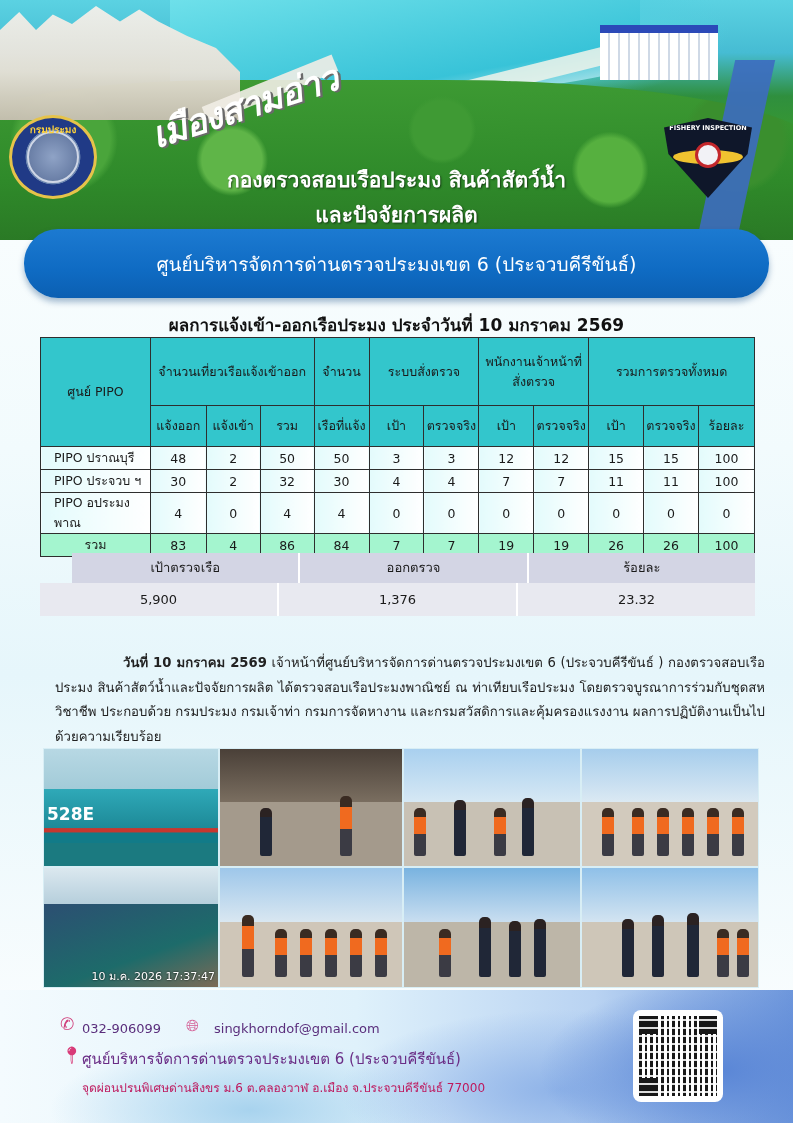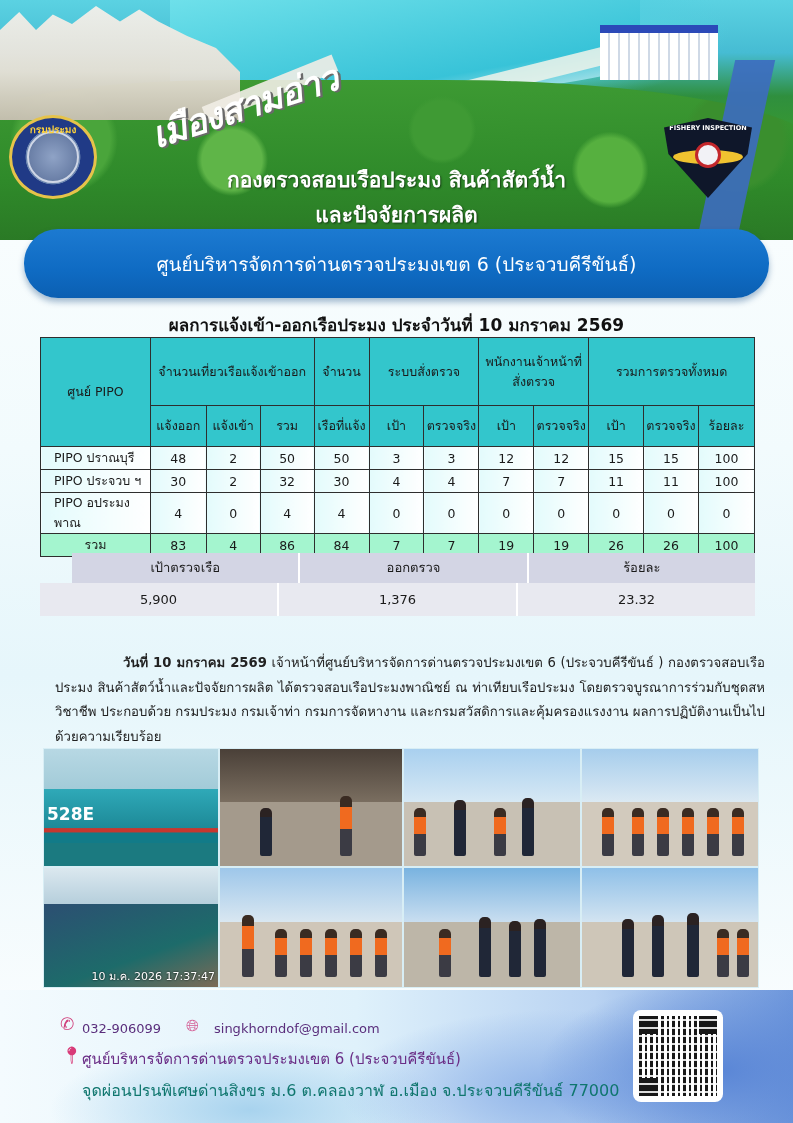--- a/index.html
+++ b/index.html
@@ -111,21 +111,21 @@
   .footer-bg { position:absolute; left:0; top:990px; width:793px; height:133px;
     background:
       radial-gradient(ellipse 180px 90px at 720px 80px, #5a86d6 0%, rgba(90,134,214,0) 100%),
       radial-gradient(ellipse 220px 80px at 560px 100px, #8fb3e8 0%, rgba(143,179,232,0) 100%),
       radial-gradient(ellipse 200px 70px at 250px 120px, #a8d3ee 0%, rgba(168,211,238,0) 100%),
       linear-gradient(90deg,#f4fbfe 0%,#dff1fb 45%,#b9d3f2 75%,#6e97dc 100%); }
   .contact { position:absolute; font-size:13px; color:#5a2e7c; }
   .contact.phone { left:82px; top:1021px; }
   .contact.email { left:214px; top:1021px; }
   .contact.center { left:82px; top:1047px; font-size:15px; color:#6a2d86; }
-  .contact.address { left:82px; top:1078px; font-size:16px; color:#0f766e; }
+  .contact.address { left:82px; top:1078px; font-size:12px; color:#be185d; }
   .ico { position:absolute; color:#d0407c; font-size:17px; }
   .ico.phone { left:60px; top:1014px; }
   .ico.globe { left:186px; top:1016px; font-size:16px; color:#d45d94; }
   .ico.pin { left:61px; top:1045px; font-size:17px; color:#d83a78; }
 
   .qr { position:absolute; left:633px; top:1010px; width:90px; height:92px; background:#fff; border-radius:8px; padding:6px; }
   .qr .grid { width:100%; height:100%;
     background:
       linear-gradient(#000,#000) 0 0/18px 18px no-repeat,
       linear-gradient(#000,#000) 100% 0/18px 18px no-repeat,

